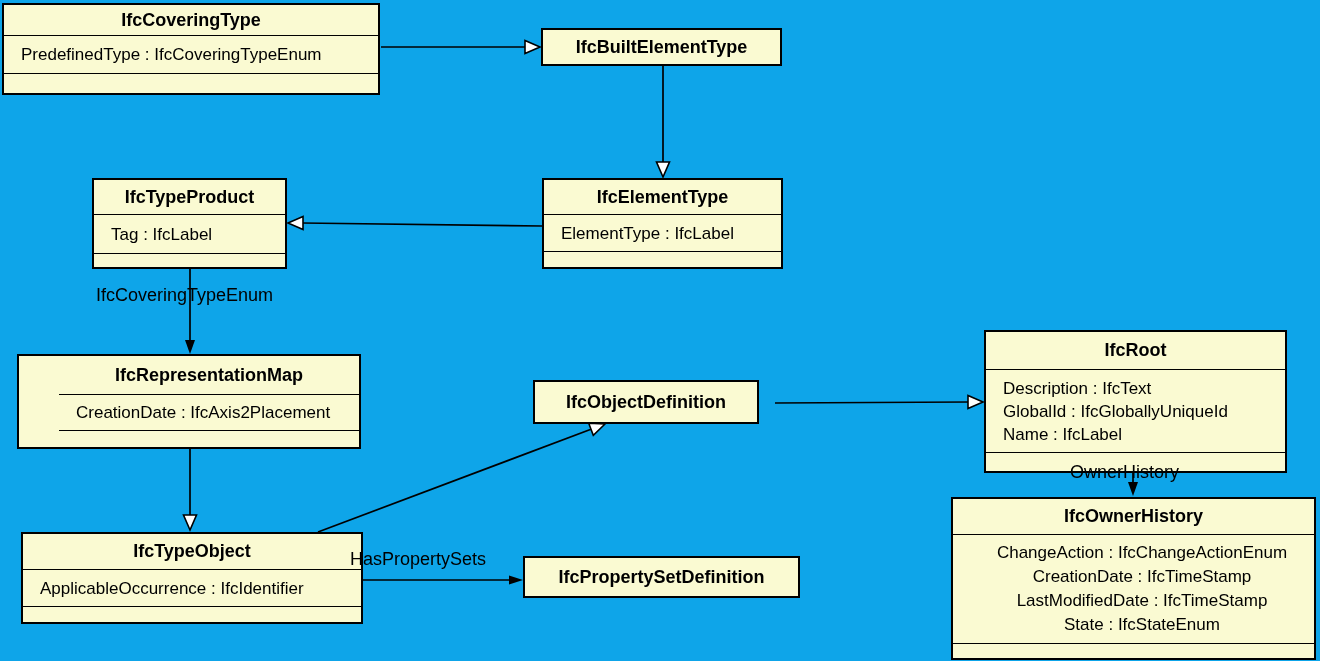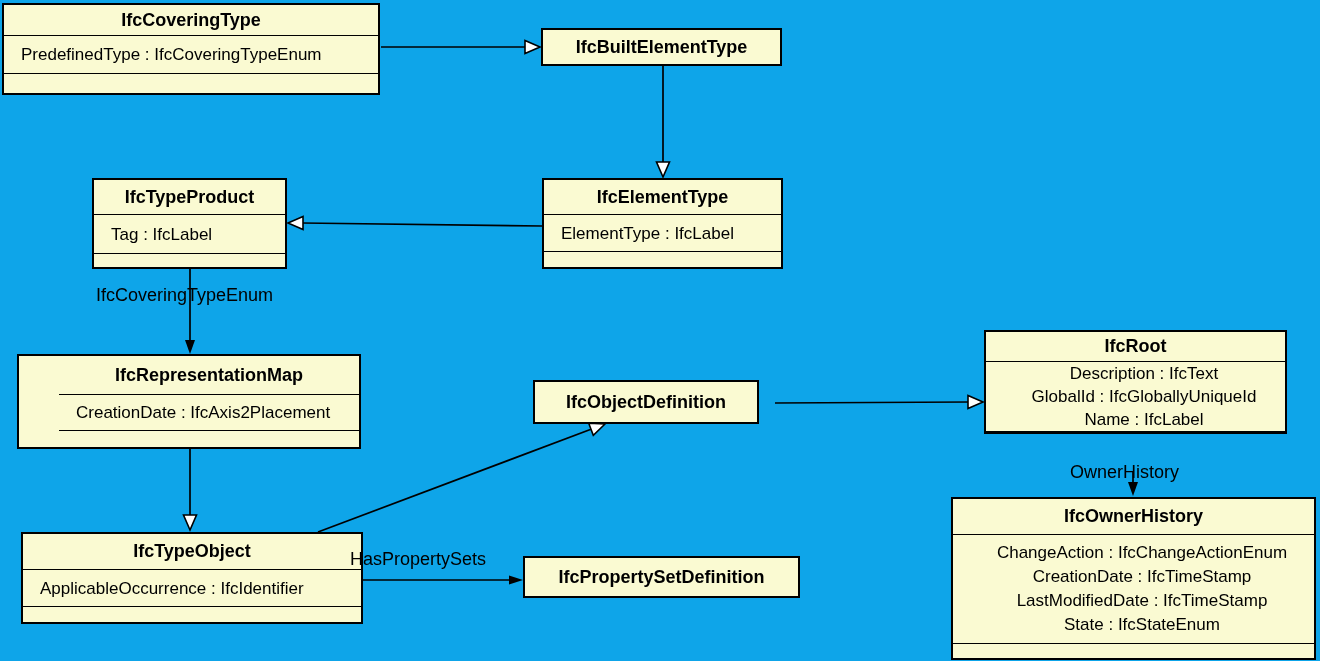--- a/index.html
+++ b/index.html
@@ -84,23 +84,23 @@
     <div class="cls-attrs" style="height:36px;">
       <div class="cls-line">CreationDate : IfcAxis2Placement</div>
     </div>
     <div class="cls-empty"></div>
   </div>
 
   <div class="cls" style="left:533px;top:380px;width:226px;height:44px;">
     <div class="cls-title" style="flex:1;">IfcObjectDefinition</div>
   </div>
 
-  <div class="cls" style="left:984px;top:330px;width:303px;height:104px;">
+  <div class="cls" style="left:984px;top:330px;width:303px;height:143px;">
     <div class="cls-title with-sep" style="height:38px;">IfcRoot</div>
-    <div class="cls-attrs" style="height:83px;text-align:center;">
+    <div class="cls-attrs" style="height:83px;">
       <div class="cls-line">Description : IfcText</div>
       <div class="cls-line">GlobalId : IfcGloballyUniqueId</div>
       <div class="cls-line">Name : IfcLabel</div>
     </div>
     <div class="cls-empty"></div>
   </div>
 
   <div class="cls" style="left:21px;top:532px;width:342px;height:92px;">
     <div class="cls-title with-sep" style="height:36px;">IfcTypeObject</div>
     <div class="cls-attrs" style="height:37px;">

